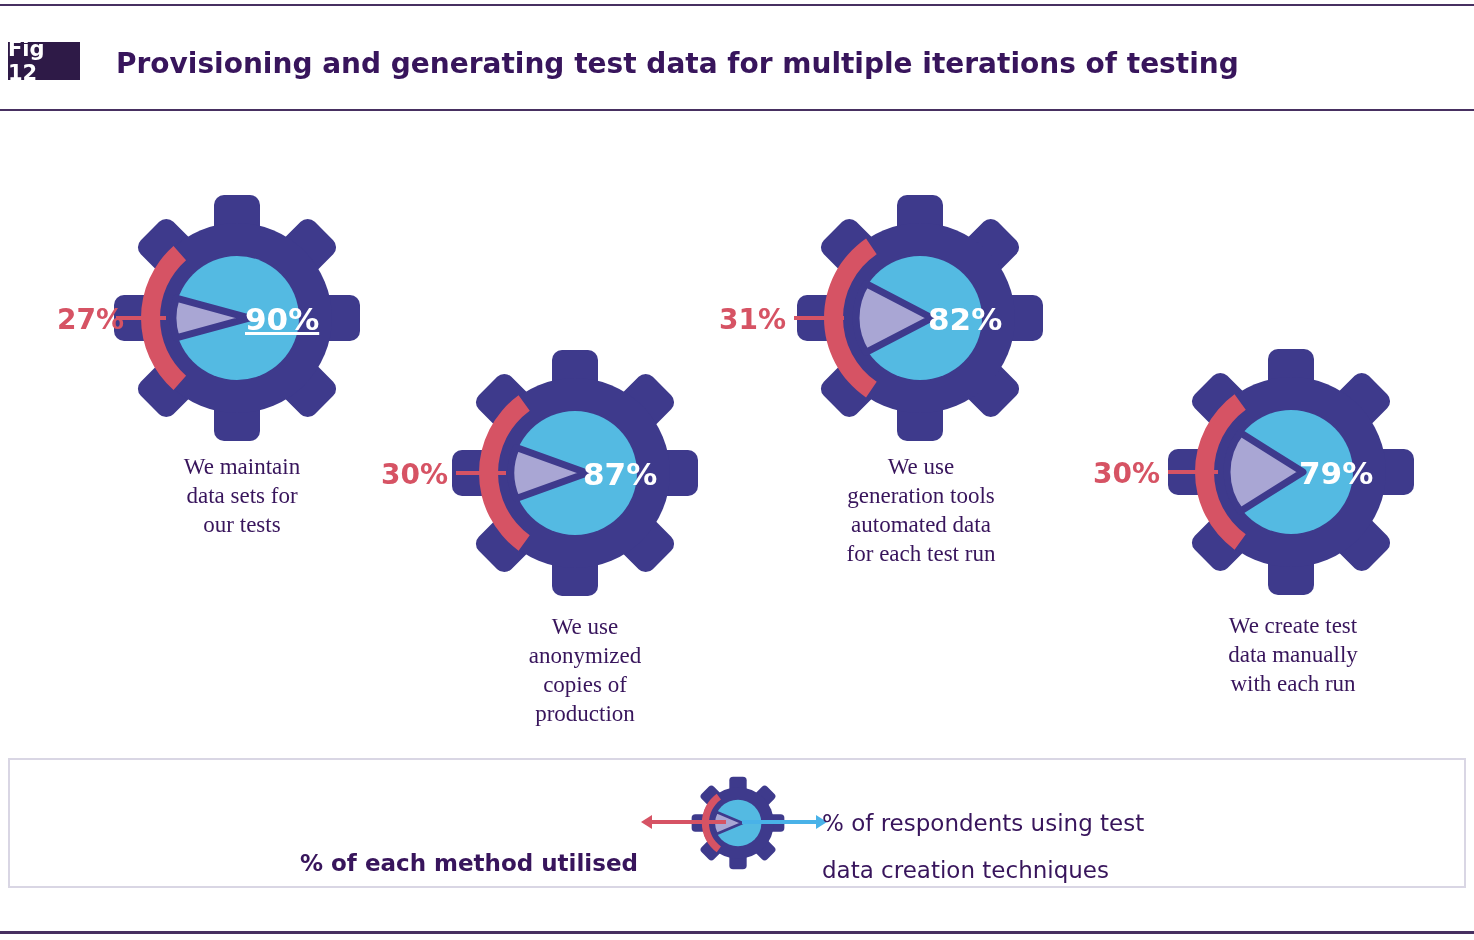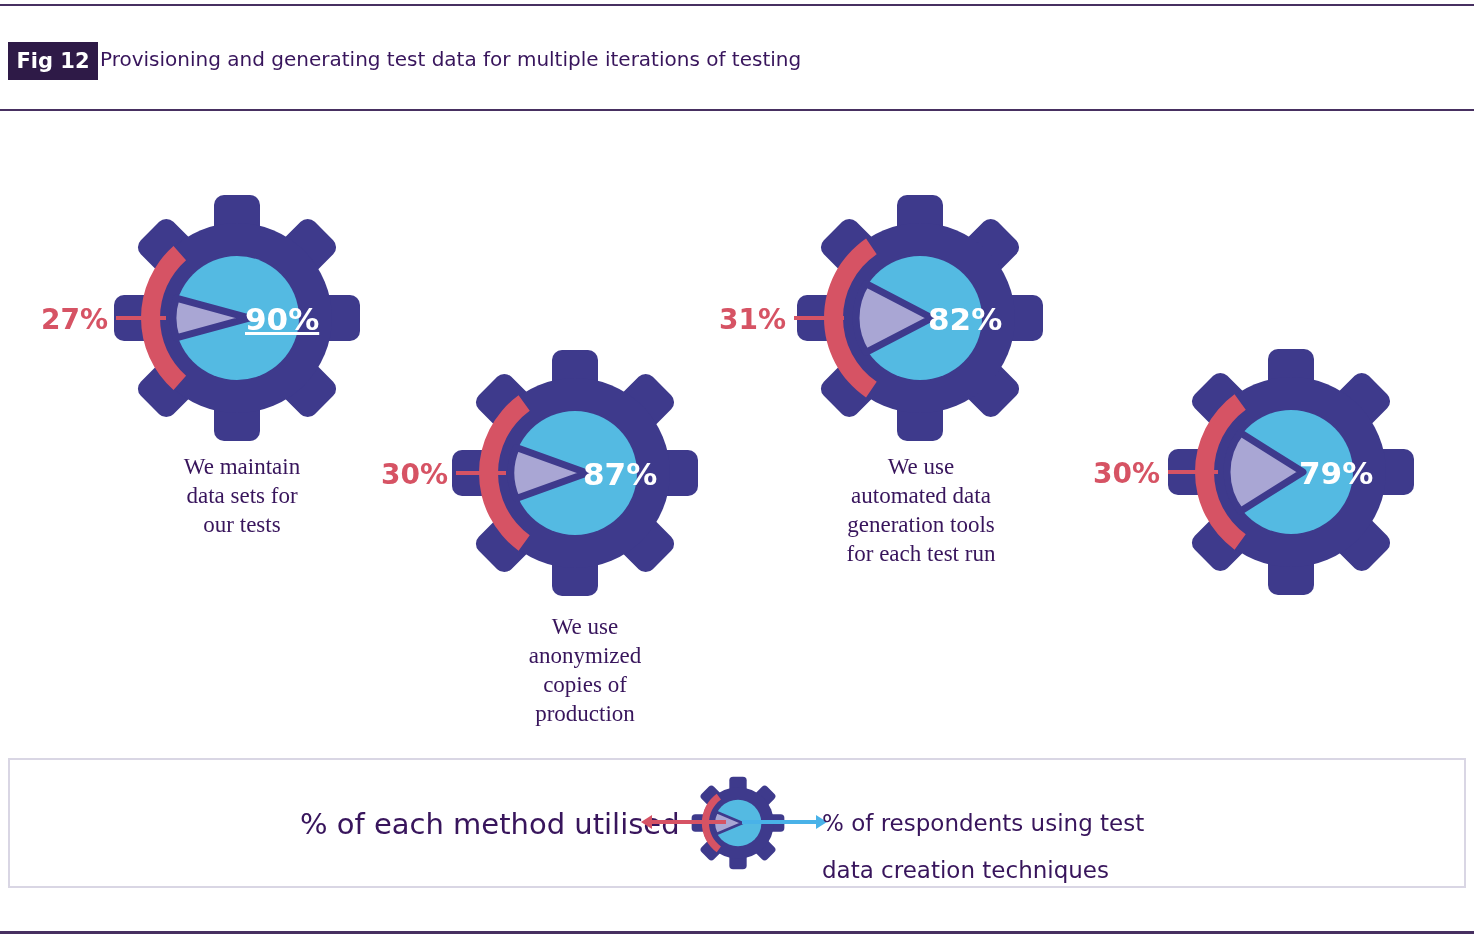--- a/index.html
+++ b/index.html
@@ -2,43 +2,43 @@
 <html style="--indigo: #3E3A8C; --blue: #54BAE2; --lavender: #A9A6D4; --red: #D65364; --arrow_blue: #49B2E8; --deep_purple: #38155C; --badge_bg: #2E1A47; --line_purple: #473061; --legend_border: #D9D6E4;"><head>
 <meta charset="utf-8">
 <style>
   html,body{margin:0;padding:0;background:#fff;}
   .page{position:relative;width:1474px;height:940px;background:#fff;overflow:hidden;
         font-family:"DejaVu Sans","Liberation Sans",sans-serif;}
   .rule{position:absolute;left:0;right:0;height:2px;background:var(--line_purple);}
   #rule-top{top:4px;}
   #rule-header{top:109px;}
   #rule-bottom{top:931px;height:3px;}
-  .fig-badge{position:absolute;left:8px;top:42px;width:90px;height:38px;background:var(--badge_bg);
+  .fig-badge{position:absolute;left:8px;top:42px;width:72px;height:38px;background:var(--badge_bg);
              color:#fff;font-size:21px;font-weight:600;display:flex;align-items:center;justify-content:center;}
-  .fig-title{position:absolute;left:100px;top:47px;font-size:20px;font-weight:400;color:var(--deep_purple);white-space:nowrap;}
+  .fig-title{position:absolute;left:116px;top:47px;font-size:28px;font-weight:700;color:var(--deep_purple);white-space:nowrap;}
   .gear-svg{position:absolute;width:260px;height:260px;}
   #gear0{left:107px;top:188px;}
   #gear1{left:445px;top:343px;}
   #gear2{left:790px;top:188px;}
   #gear3{left:1161px;top:342px;}
   .pct-main{position:absolute;color:#fff;font-size:31px;font-weight:700;white-space:nowrap;}
   #pm0{left:245px;top:301px;text-decoration:underline;} #pm1{left:583px;top:456px;} #pm2{left:928px;top:301px;} #pm3{left:1299px;top:455px;}
   .pct-callout{position:absolute;width:80px;text-align:right;color:var(--red);font-size:28px;font-weight:700;}
-  #pc0{left:28px;top:303px;} #pc1{left:368px;top:458px;} #pc2{left:706px;top:303px;} #pc3{left:1080px;top:457px;}
+  #pc0{left:44px;top:303px;} #pc1{left:368px;top:458px;} #pc2{left:706px;top:303px;} #pc3{left:1080px;top:457px;}
   .callout-line{position:absolute;height:4px;background:var(--red);}
   #cl0{left:116px;top:316px;width:50px;} #cl1{left:456px;top:471px;width:50px;}
   #cl2{left:794px;top:316px;width:50px;} #cl3{left:1168px;top:470px;width:50px;}
   .gear-label{position:absolute;width:340px;text-align:center;color:var(--deep_purple);
               font-size:23px;font-weight:500;line-height:29px;font-family:Liberation Serif, serif;}
   .gear-label span{display:block;}
   #gl0{left:72px;top:452px;} #gl1{left:415px;top:612px;} #gl2{left:751px;top:452px;} #gl3{left:1123px;top:611px;}
   .legend-box{position:absolute;left:8px;top:758px;width:1454px;height:126px;background:#fff;
               border:2px solid var(--legend_border);}
-  .legend-left{position:absolute;left:300px;top:807px;width:338px;text-align:right;
-               font-size:29px;font-weight:400;color:var(--deep_purple);white-space:nowrap;}
+  .legend-left{position:absolute;left:300px;top:850px;width:338px;text-align:right;
+               font-size:23px;font-weight:700;color:var(--deep_purple);white-space:nowrap;}
   .legend-right{position:absolute;left:822px;top:792px;font-size:23px;font-weight:500;
                 color:var(--deep_purple);line-height:31px;white-space:nowrap;}
   .legend-right span{display:block;margin-top:16px;}
   #gear-legend{left:689px;top:774px;width:98px;height:98px;}
   .legend-line{position:absolute;height:3.5px;top:820px;}
   #legend-line-red{left:650px;width:76px;background:var(--red);}
   #legend-line-blue{left:742px;width:76px;background:var(--arrow_blue);}
   .arrow-tip{position:absolute;width:0;height:0;top:815px;border-top:7px solid transparent;border-bottom:7px solid transparent;}
   #red-tip{left:641px;border-right:11px solid var(--red);}
   #blue-tip{left:816px;border-left:11px solid var(--arrow_blue);}
@@ -129,23 +129,28 @@
     <span>our tests</span>
   </div>
   <div class="gear-label" id="gl1">
     <span>We use</span>
     <span>anonymized</span>
     <span>copies of</span>
     <span>production</span>
   </div>
   <div class="gear-label" id="gl2">
     <span>We use</span>
+    <span>generation tools</span>
     <span>automated data</span>
-    <span>generation tools</span>
     <span>for each test run</span>
+  </div>
+  <div class="gear-label" id="gl3">
+    <span>We create test</span>
+    <span>data manually</span>
+    <span>with each run</span>
   </div>
 
   <div class="legend-box"></div>
   <div class="legend-left">% of each method utilised</div>
   <div class="gear-svg" id="gear-legend"><svg viewBox="0 0 260 260" width="100%" height="100%">
         <rect x="-23" y="-123" width="46" height="60" rx="10" fill="#3E3A8C" transform="translate(130 130) rotate(0)"></rect>
         <rect x="-23" y="-123" width="46" height="60" rx="10" fill="#3E3A8C" transform="translate(130 130) rotate(45)"></rect>
         <rect x="-23" y="-123" width="46" height="60" rx="10" fill="#3E3A8C" transform="translate(130 130) rotate(90)"></rect>
         <rect x="-23" y="-123" width="46" height="60" rx="10" fill="#3E3A8C" transform="translate(130 130) rotate(135)"></rect>
         <rect x="-23" y="-123" width="46" height="60" rx="10" fill="#3E3A8C" transform="translate(130 130) rotate(180)"></rect>

